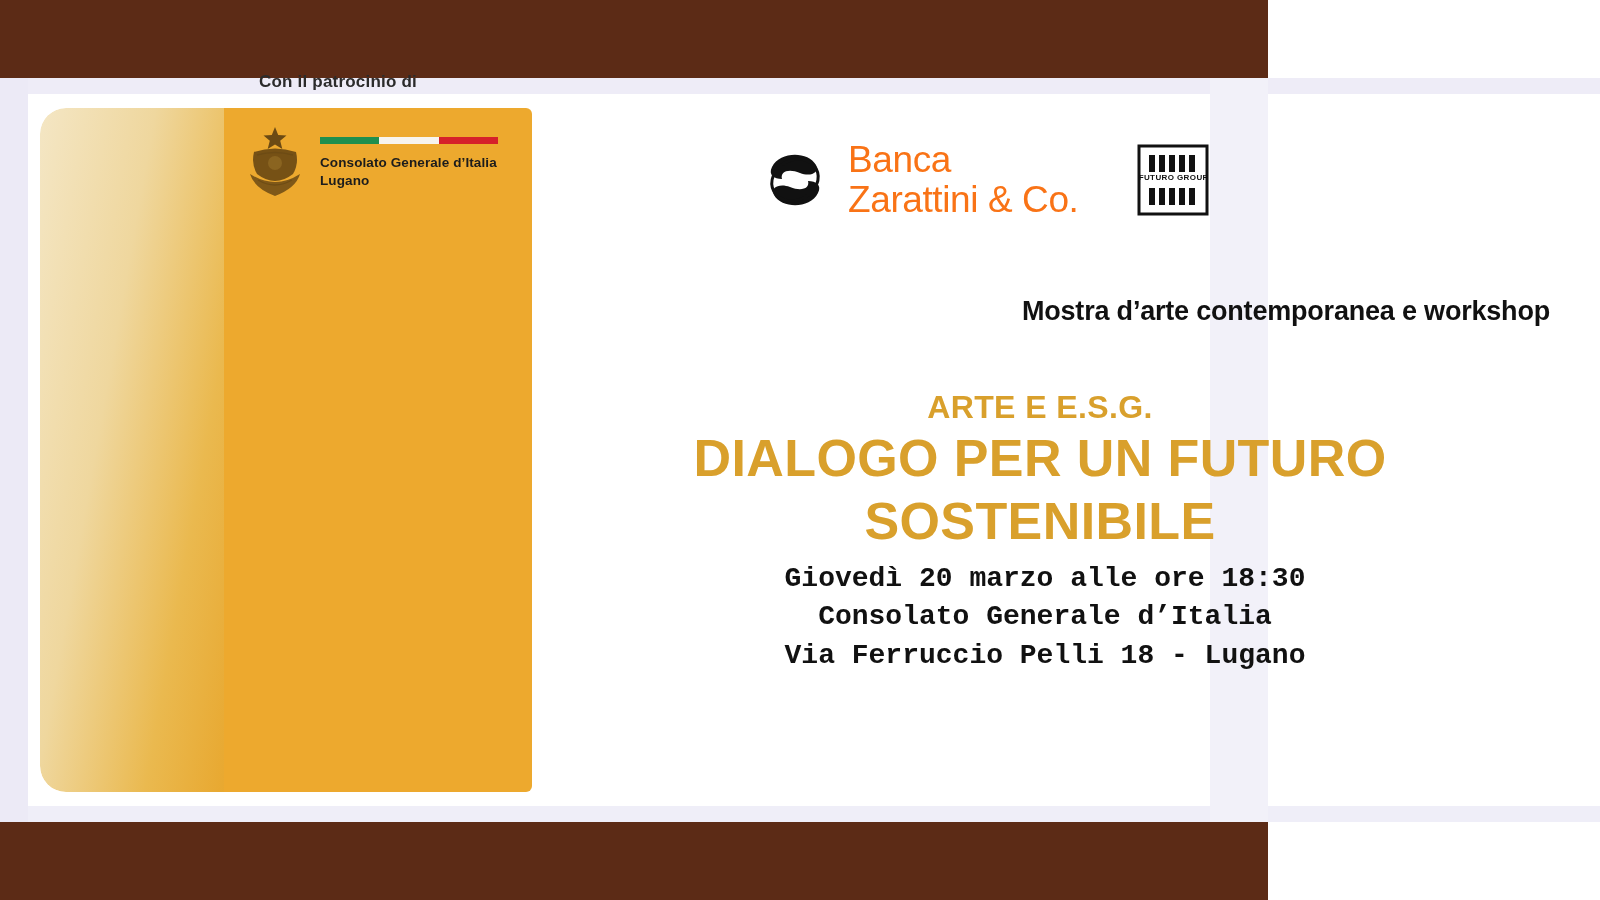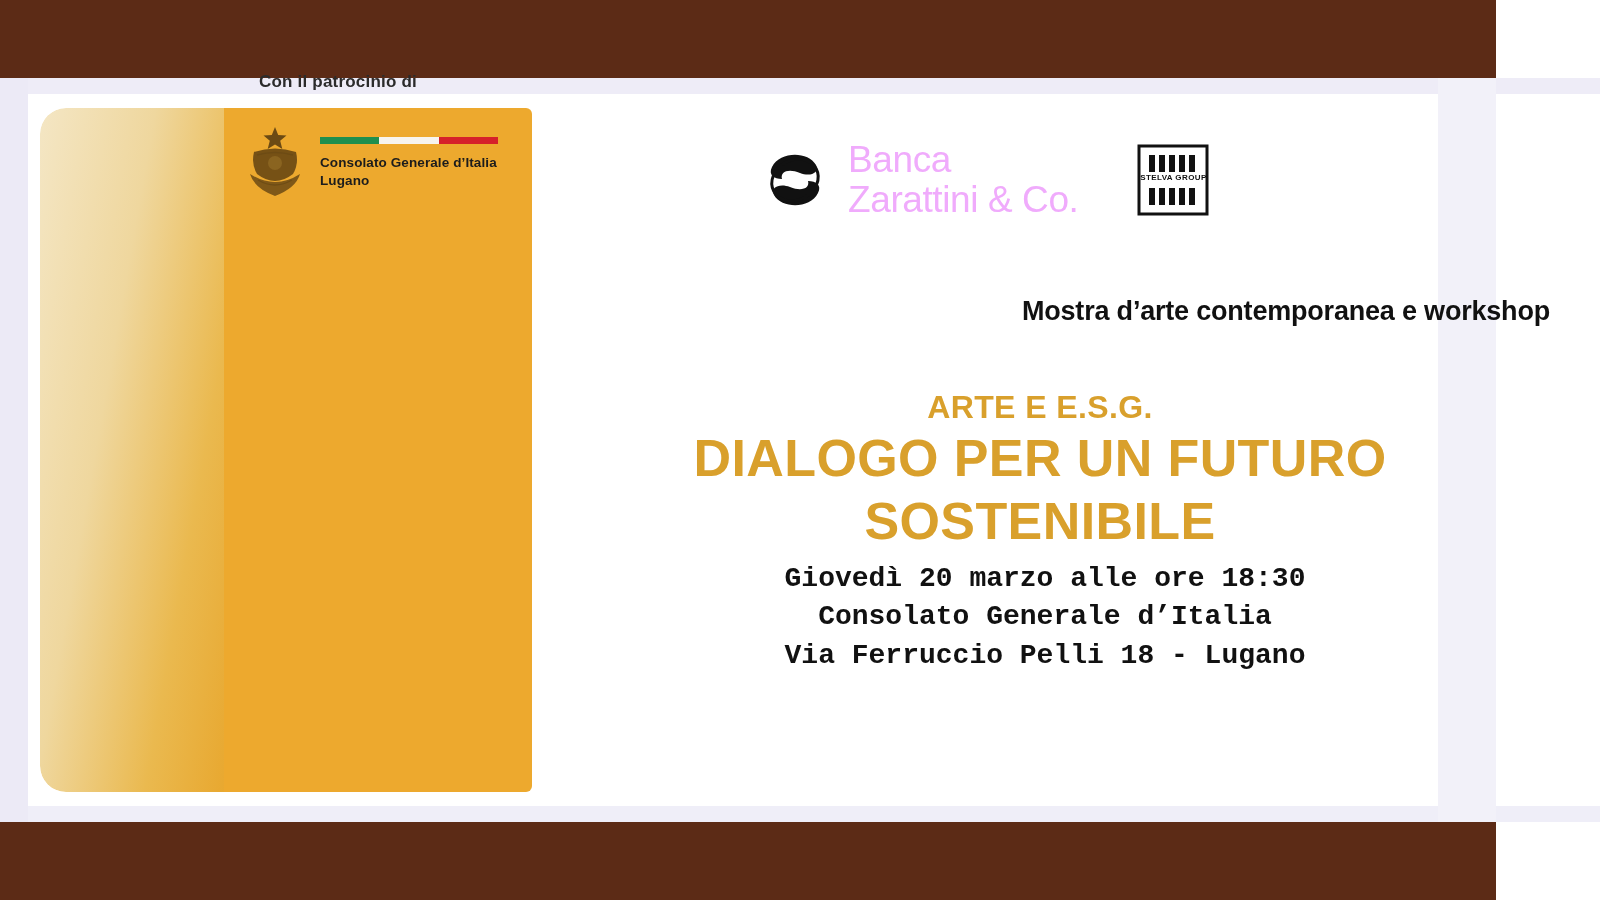--- a/index.html
+++ b/index.html
@@ -9,21 +9,21 @@
   }
   body {
     width: 1600px;
     height: 900px;
     overflow: hidden;
     font-family: "Liberation Sans", sans-serif;
   }
 
   .poster-frame {
     position: relative;
-    width: 1496px;
+    width: 1268px;
     height: 900px;
     background: #5c2b16;
   }
 
   
   .poster-card {
     position: absolute;
     left: 0;
     top: 78px;
     width: 1600px;
@@ -154,21 +154,21 @@
     gap: 18px;
   }
   .bank-mark {
     width: 70px;
     height: 70px;
     flex: none;
   }
   .bank-name {
     font-size: 37px;
     line-height: 1.08;
-    color: #f0abfc;
+    color: #f97316;
     letter-spacing: -0.4px;
     font-weight: 400;
   }
   .bank-name span { display: block; }
 
   .stelva {
     width: 74px;
     height: 74px;
     position: relative;
     flex: none;
@@ -302,21 +302,21 @@
           <rect x="33" y="12" width="6" height="17"></rect>
           <rect x="43" y="12" width="6" height="17"></rect>
           <rect x="53" y="12" width="6" height="17"></rect>
           <rect x="13" y="45" width="6" height="17"></rect>
           <rect x="23" y="45" width="6" height="17"></rect>
           <rect x="33" y="45" width="6" height="17"></rect>
           <rect x="43" y="45" width="6" height="17"></rect>
           <rect x="53" y="45" width="6" height="17"></rect>
         </g>
       </svg>
-      <div class="stelva-caption">STELVA GROUP</div>
+      <div class="stelva-caption">FUTURO GROUP</div>
     </div>
 
   </div>
 
   <div class="subtitle">Mostra d’arte contemporanea e workshop</div>
 
   <div class="title-block">
     <div class="title-line1">ARTE E E.S.G.</div>
     <div class="title-line2">DIALOGO PER UN FUTURO SOSTENIBILE</div>
   </div>

